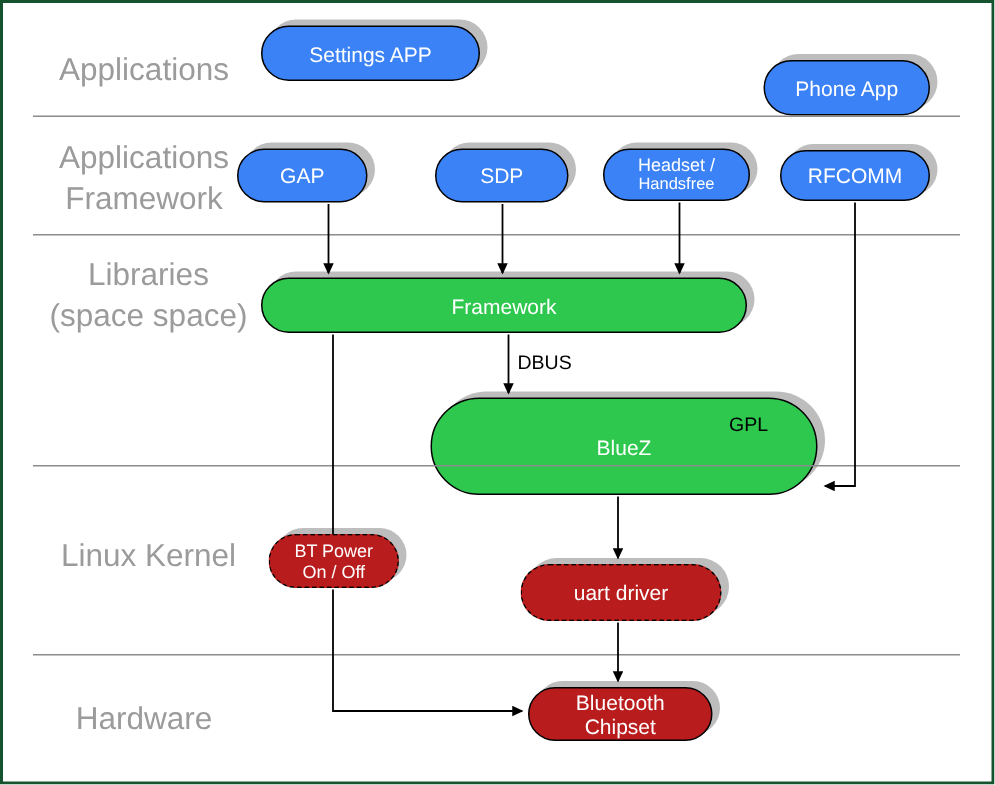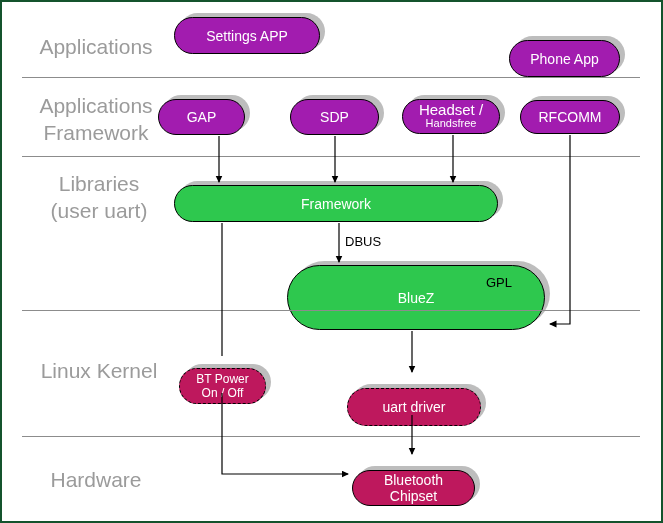--- a/index.html
+++ b/index.html
@@ -20,26 +20,26 @@
   
   .divider{position:absolute;left:20px;width:618px;height:1px;background:#8c8c8c;z-index:2;}
   #div1{top:75px;}#div2{top:154px;}#div3{top:308px;}#div4{top:434px;}
   
   .pill{
     position:absolute;border-radius:999px;border:1.5px solid #000;
     box-shadow:5px -4px 0 #bdbdbd;
     display:flex;flex-direction:column;align-items:center;justify-content:center;
     color:#fff;text-align:center;z-index:1;box-sizing:border-box;
   }
-  .blue{background:#a21caf;}
+  .blue{background:#3b82f6;}
   .green{background:#2ec84e;}
-  .red{background:#be185d;margin-top:12px;}
+  .red{background:#b91c1c;}
   .dashed{border-style:dashed;}
   .t14{font-size:14px;line-height:16px;}
-  .t13{font-size:15px;line-height:14px;}
+  .t13{font-size:12px;line-height:14px;}
   .t12{font-size:12px;line-height:14px;}
   .t11{font-size:11px;line-height:13px;}
   #node-settings-app{left:172px;top:15px;width:146px;height:37px;}
   #node-phone-app{left:507px;top:16px;width:111px;height:37px;margin-top:22px;}
   #node-gap{left:156px;top:97px;width:87px;height:36px;}
   #node-sdp{left:288px;top:97px;width:89px;height:36px;}
   #node-headset{left:400px;top:97px;width:98px;height:35px;}
   #node-rfcomm{left:518px;top:98px;width:100px;height:34px;}
   #node-framework{left:172px;top:183px;width:324px;height:37px;}
   #node-bluez{left:285px;top:263px;width:258px;height:65px;}
@@ -59,21 +59,21 @@
 
   <div class="layer-label" id="lbl-applications">
     <div>Applications</div>
   </div>
   <div class="layer-label" id="lbl-app-framework">
     <div>Applications</div>
     <div>Framework</div>
   </div>
   <div class="layer-label" id="lbl-libraries">
     <div>Libraries</div>
-    <div>(user uart)</div>
+    <div>(space space)</div>
   </div>
   <div class="layer-label" id="lbl-linux-kernel">
     <div>Linux Kernel</div>
   </div>
   <div class="layer-label" id="lbl-hardware">
     <div>Hardware</div>
   </div>
 
   <div class="divider" id="div1"></div>
   <div class="divider" id="div2"></div>

